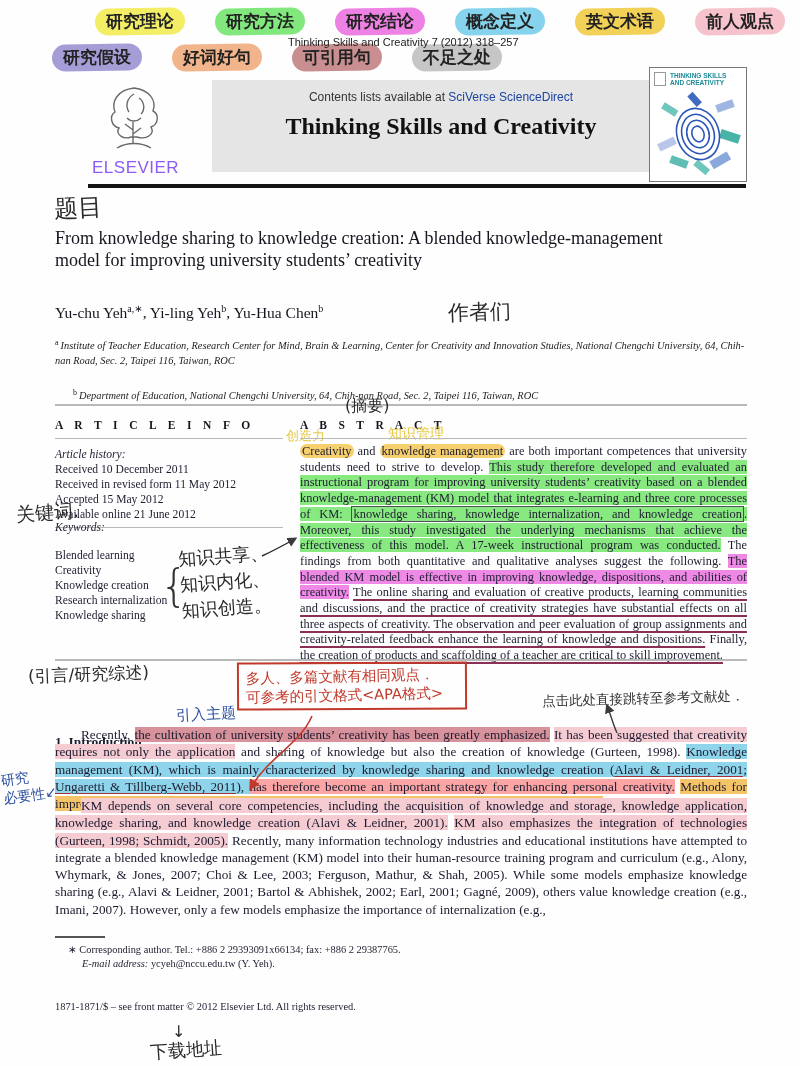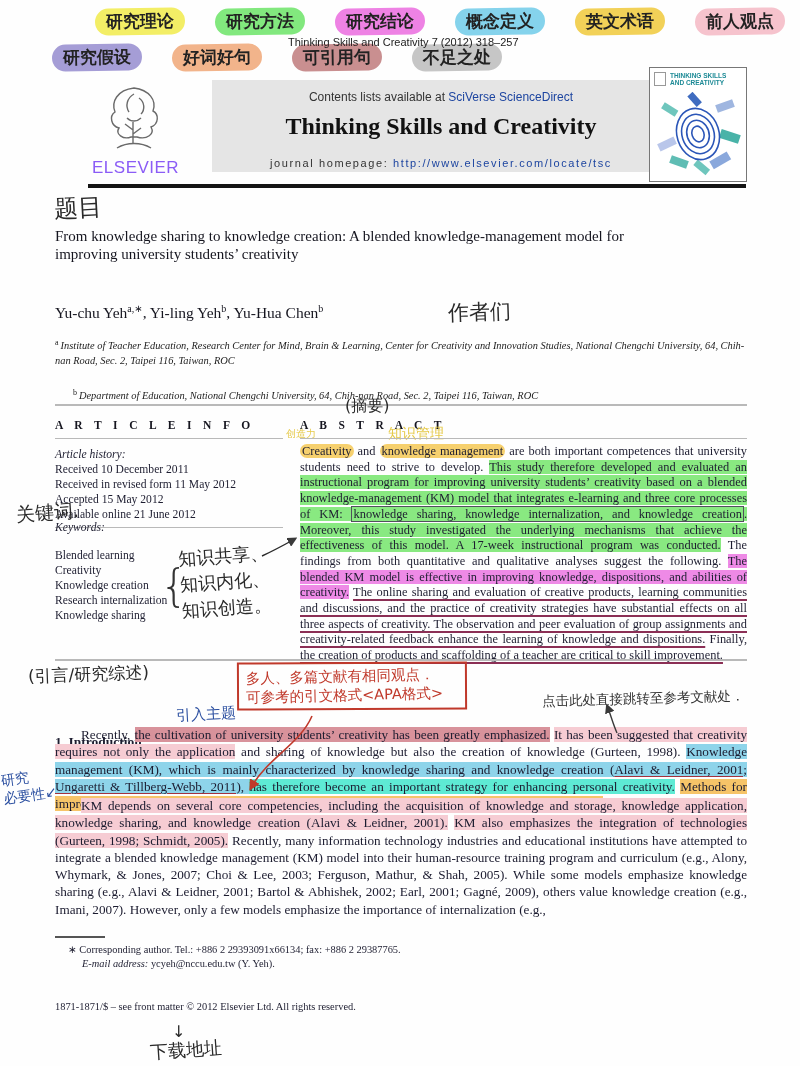--- a/index.html
+++ b/index.html
@@ -18,39 +18,39 @@
   .link-blue{color:#1d45a0;}
   .jtitle{font-size:24px;font-weight:bold;color:#111;margin-top:9px;}
   .homepage{font-family:"Liberation Sans",sans-serif;font-size:11px;letter-spacing:1.6px;color:#333;margin-top:17px;}
   .elsevier-word{font-family:Liberation Sans, sans-serif;font-size:17px;color:#8b5cf6;letter-spacing:.5px;}
   .thumb{border:1px solid #777;background:#fff;}
   .thumb-title{font-family:"Liberation Sans",sans-serif;font-size:6.5px;font-weight:bold;color:#1d8a96;
                line-height:1.15;text-align:left;}
   .rule{background:#b9b9b9;height:2px;}
   .thickrule{background:#141414;height:4px;}
   
-  .paper-title{font-size:15px;line-height:1.23;color:#15151f;}
+  .paper-title{font-size:18px;line-height:1.23;color:#15151f;}
   .authors{font-size:15.5px;color:#15151f;}
   .authors sup{font-size:10px;}
   .affil{font-size:10.4px;font-style:italic;line-height:1.4;color:#222;}
   .affil sup{font-style:normal;font-size:8px;}
   
   .sechead{font-size:11.5px;font-weight:bold;letter-spacing:.38em;color:#15151f;}
   .info-txt{font-size:11.6px;line-height:15px;}
   .it{font-style:italic;}
   .abstract{font-size:12.4px;line-height:15.7px;text-align:justify;}
   .copyright{font-size:12.2px;text-align:right;}
   
   .hl-en{background:#f6d06e;border-radius:7px;padding:0 2px;-webkit-box-decoration-break:clone;box-decoration-break:clone;}
   .hl-green{background:#89e981;-webkit-box-decoration-break:clone;box-decoration-break:clone;}
   .hl-magenta{background:#ee8ae6;-webkit-box-decoration-break:clone;box-decoration-break:clone;}
   .hl-blue{background:#8ed4ea;-webkit-box-decoration-break:clone;box-decoration-break:clone;}
   .hl-rosedark{background:#d8929b;-webkit-box-decoration-break:clone;box-decoration-break:clone;}
   .hl-pink{background:#f6ccd3;-webkit-box-decoration-break:clone;box-decoration-break:clone;}
-  .hl-rose{background:#5eead4;-webkit-box-decoration-break:clone;box-decoration-break:clone;}
+  .hl-rose{background:#fca5a5;-webkit-box-decoration-break:clone;box-decoration-break:clone;}
   .hl-orange{background:#f6c468;-webkit-box-decoration-break:clone;box-decoration-break:clone;}
   .ul-red{text-decoration:underline;text-decoration-color:#8b2f55;text-decoration-thickness:1.5px;text-underline-offset:2.5px;}
   .ul-cite{text-decoration:underline;text-decoration-color:#a3323d;text-decoration-thickness:1.3px;text-underline-offset:2px;}
   .kbox{border:1.5px solid #50505c;padding:0 1px;-webkit-box-decoration-break:clone;box-decoration-break:clone;}
   
   .para{font-size:13.2px;line-height:17.3px;text-align:justify;text-indent:26px;color:#1b1b2f;}
   .introhead{font-size:13.5px;font-weight:bold;}
   
   .hw{font-family:"DejaVu Sans",sans-serif;color:#2a2a2a;white-space:pre-line;}
   .hw-red{color:#c0392b;}
@@ -89,21 +89,20 @@
         <path d="M30 40 L30 62 M30 48 L22 42 M30 52 L38 46"></path>
         <path d="M14 66 C24 60 38 60 48 66"></path>
       </g>
     </svg>
     <div class="elsevier-word">ELSEVIER</div>
   </div>
 
   <div class="abs headbox" style="top:80px;left:182px;width:458px;height:92px;margin-left:30px;">
     <div class="contents-line"><span>Contents lists available at </span><span class="link-blue">SciVerse ScienceDirect</span></div>
     <div class="jtitle">Thinking Skills and Creativity</div>
-    <div class="homepage"><span>journal homepage: </span><span class="link-blue">http://www.elsevier.com/locate/tsc</span></div>
   </div>
 
   <div class="abs thumb" style="top:67px;left:649px;width:96px;height:113px;">
     <div style="position:absolute;top:4px;left:4px;width:10px;height:12px;border:1px solid #999;font-size:4px;color:#777;"></div>
     <div class="thumb-title" style="position:absolute;top:4px;left:20px;width:70px;">THINKING SKILLS AND CREATIVITY</div>
     <svg width="96" height="86" viewBox="0 0 96 86" style="position:absolute;top:24px;left:0;">
       <g>
         <rect x="12" y="14" width="16" height="7" fill="#6fc6bd" transform="rotate(32 20 17)"></rect>
         <rect x="66" y="10" width="18" height="8" fill="#9fb6e0" transform="rotate(-20 75 14)"></rect>
         <rect x="70" y="40" width="20" height="9" fill="#49b3a8" transform="rotate(18 80 44)"></rect>
@@ -150,21 +149,21 @@
   <div class="abs info-txt" style="top:593px;left:55px;">Research internalization</div>
   <div class="abs info-txt" style="top:608px;left:55px;">Knowledge sharing</div>
 
   <div class="abs hw" style="top:560px;left:160px;font-size:44px;font-weight:100;color:#333;">{</div>
   <div class="abs hw" style="top:543px;left:180px;font-size:18px;line-height:26px;transform:rotate(-4deg);">知识共享、
 知识内化、
 知识创造。</div>
 
   <div class="abs hw" style="top:396px;left:345px;font-size:16px;text-align:right;">(摘要)</div>
   <div class="abs sechead" style="top:419px;left:300px;">A B S T R A C T</div>
-  <div class="abs hw hw-yellow" style="top:427px;left:286px;font-size:10px;">创造力</div>
+  <div class="abs hw hw-yellow" style="top:427px;left:286px;font-size:13px;">创造力</div>
   <div class="abs hw hw-yellow" style="top:425px;left:388px;font-size:14px;">知识管理</div>
   <div class="abs rule" style="top:438px;left:300px;width:447px;height:1px;"></div>
   <div class="abs abstract" style="top:444px;left:300px;width:447px;"><span class="hl-en">Creativity</span><span> and </span><span class="hl-en">knowledge management</span><span> are both important competences that university students need to strive to develop. </span><span class="hl-green">This study therefore developed and evaluated an instructional program for improving university students’ creativity based on a blended knowledge-management (KM) model that integrates e-learning and three core processes of KM: </span><span class="hl-green kbox">knowledge sharing, knowledge internalization, and knowledge creation</span><span class="hl-green">. Moreover, this study investigated the underlying mechanisms that achieve the effectiveness of this model. A 17-week instructional program was conducted.</span><span> The findings from both quantitative and qualitative analyses suggest the following. </span><span class="hl-magenta">The blended KM model is effective in improving knowledge, dispositions, and abilities of creativity.</span><span> </span><span class="ul-red">The online sharing and evaluation of creative products, learning communities and discussions, and the practice of creativity strategies have substantial effects on all three aspects of creativity. The observation and peer evaluation of group assignments and creativity-related feedback enhance the learning of knowledge and dispositions.</span><span> Finally, </span><span class="ul-red">the creation of products and scaffolding of a teacher are critical to skill improvement.</span></div>
 
   <div class="abs rule" style="top:659px;left:55px;width:692px;height:1.5px;"></div>
 
   <div class="abs hw" style="top:663px;left:28px;font-size:17px;transform:rotate(-2deg);">(引言/研究综述)</div>
   <div class="abs introhead" style="top:690px;left:55px;margin-top:44px;">1.  Introduction</div>
   <div class="abs hw hw-blue" style="top:705px;left:176px;font-size:15px;transform:rotate(-3deg);">引入主题</div>
 

